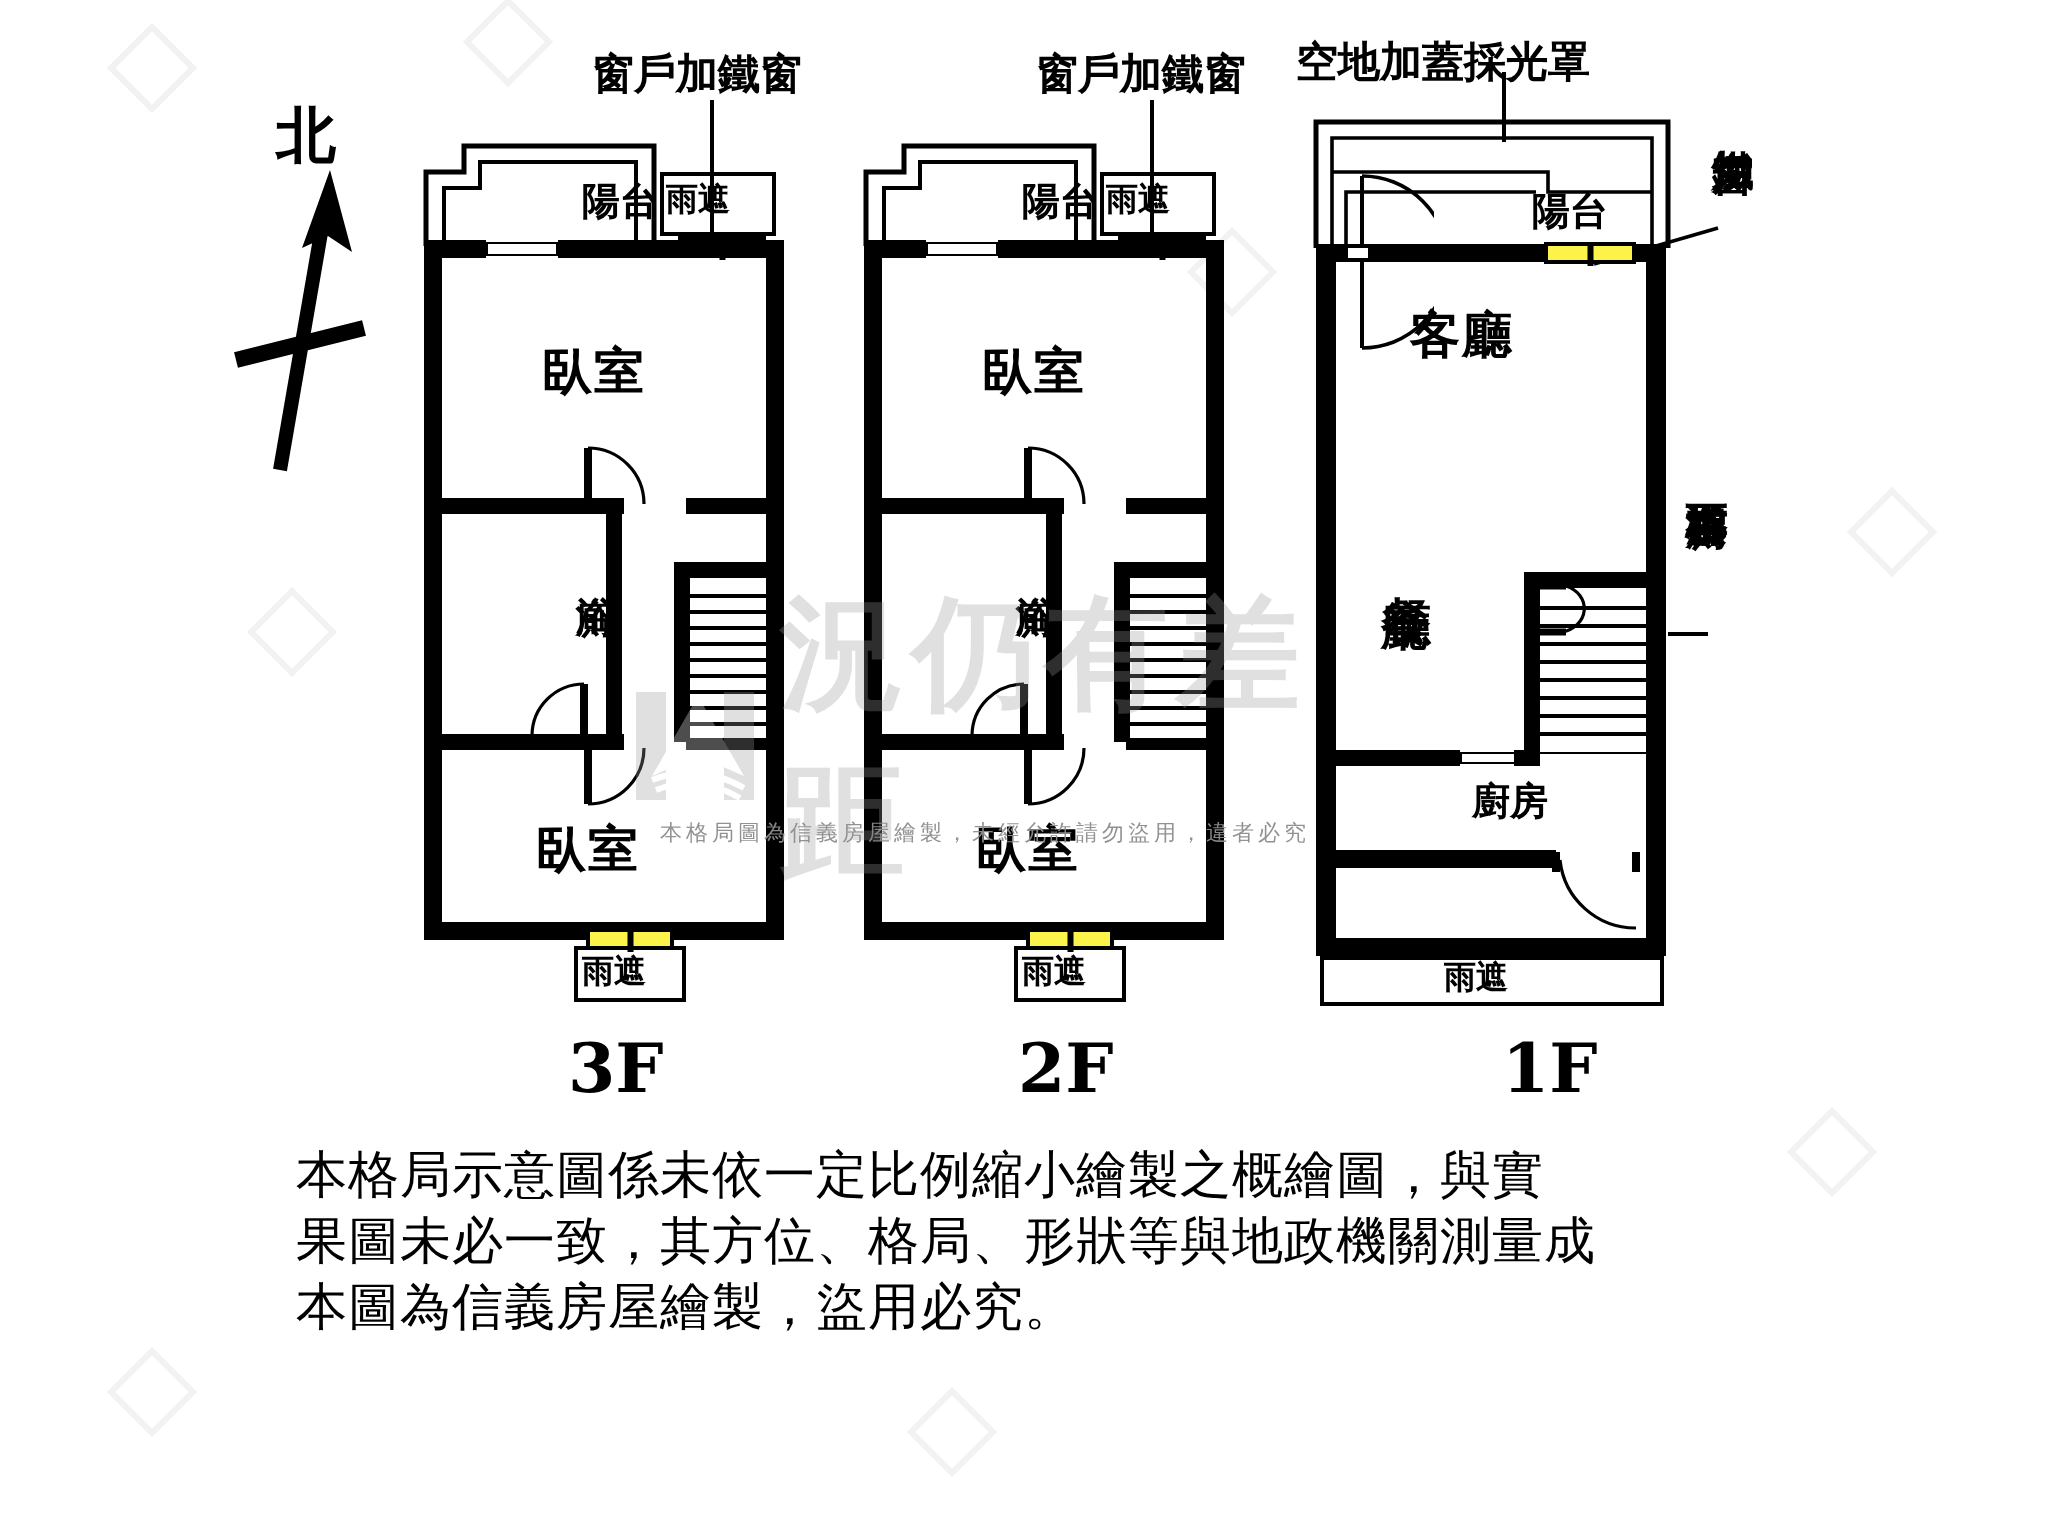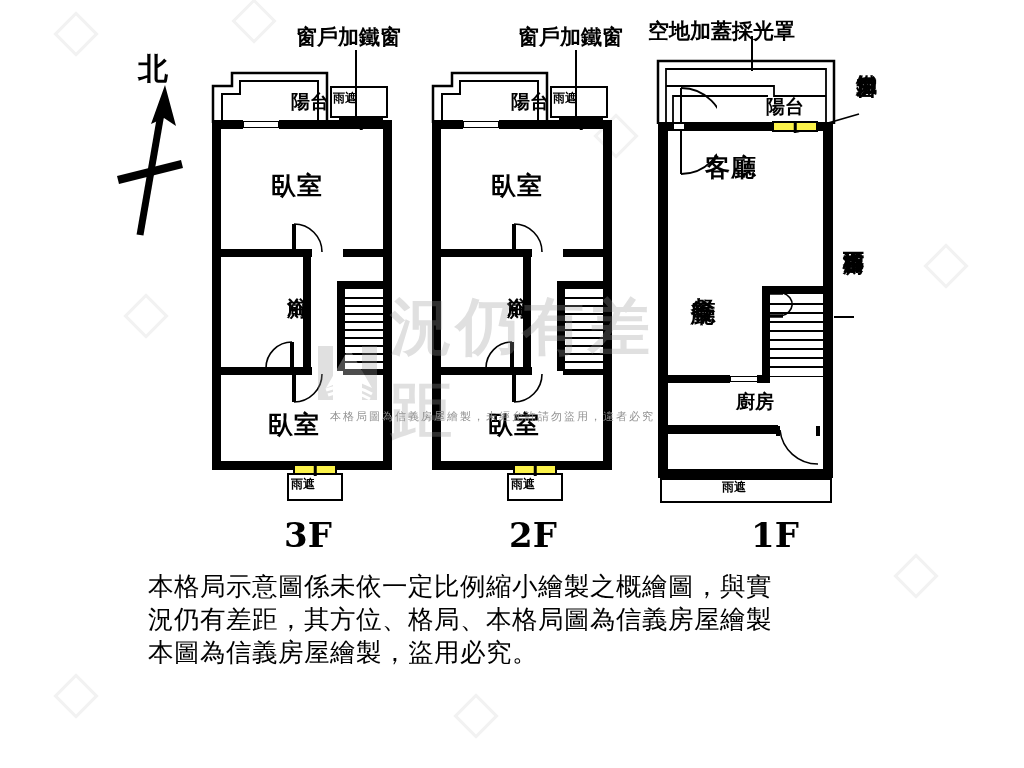--- a/index.html
+++ b/index.html
@@ -11,21 +11,21 @@
   
   .abs{position:absolute;}
   .wall{position:absolute;background:#000;}
   .thin{position:absolute;border:2px solid #000;box-sizing:border-box;background:transparent;}
   .thin1{position:absolute;border:1.5px solid #000;box-sizing:border-box;}
 
   
   .lbl{position:absolute;white-space:nowrap;line-height:1;}
   .room-lbl{font-size:25px;font-weight:bold;letter-spacing:1px;}
   .room-lbl-sm{font-size:19px;font-weight:bold;letter-spacing:0px;margin-left:44px;}
-  .room-lbl-xs{font-size:12px;font-weight:bold;}
+  .room-lbl-xs{font-size:16px;font-weight:bold;}
   .callout{font-size:21px;font-weight:bold;letter-spacing:0px;}
   .floor-lbl{font-size:34px;font-weight:bold;font-family:"DejaVu Serif","Liberation Serif",serif;}
   .vert{writing-mode:vertical-rl;text-orientation:upright;line-height:1.02;}
 
   
   .win{position:absolute;background:#fbf24a;border:2.5px solid #000;box-sizing:border-box;}
   .win:after{content:"";position:absolute;left:50%;top:-2.5px;bottom:-2.5px;width:2.5px;
              background:#000;transform:translateX(-50%);}
 
   
@@ -42,21 +42,21 @@
            font-family:"DejaVu Sans","Liberation Sans",sans-serif;}
   .wm-mark{position:relative;width:62px;height:62px;}
   .wm-small{position:absolute;left:330px;top:409px;width:380px;font-size:11px;color:#8d8d8d;
             letter-spacing:2px;opacity:.95;white-space:nowrap;
             font-family:Liberation Mono, monospace;}
   .wm-dia{position:absolute;width:26px;height:26px;border:3px solid #f2f2f2;transform:rotate(45deg);}
 
   
   .disc{position:absolute;left:148px;top:572px;width:756px;font-size:25.5px;line-height:1.30;
         letter-spacing:0.5px;text-align:justify;}
-  .disc div{white-space:nowrap;font-family:Liberation Mono, monospace;}
+  .disc div{white-space:nowrap;}
 
   
   .compass{position:absolute;left:110px;top:60px;width:110px;height:185px;}
 </style>
 </head>
 <body>
 
 <div class="root">
 
   <div class="wm-dia" style="left:60px;top:18px;"></div>
@@ -306,17 +306,17 @@
         <path d="M8 52 q23 -9 46 4" fill="none" stroke="#ffffff" stroke-width="3"></path>
         <path d="M10 57 q21 -8 42 4" fill="none" stroke="#ffffff" stroke-width="3"></path>
       </svg>
     </div>
     <div class="wm-text">況仍有差距</div>
   </div>
   <div class="wm-small">本格局圖為信義房屋繪製，未經允許請勿盜用，違者必究</div>
 
   <div class="disc">
     <div>本格局示意圖係未依一定比例縮小繪製之概繪圖，與實</div>
-    <div>況仍有差距，其方位、格局、本格局圖為信義房屋繪製</div>
+    <div>果圖未必一致，其方位、格局、形狀等與地政機關測量成</div>
     <div>本圖為信義房屋繪製，盜用必究。</div>
   </div>
 
 </div>
 
 </body></html>

